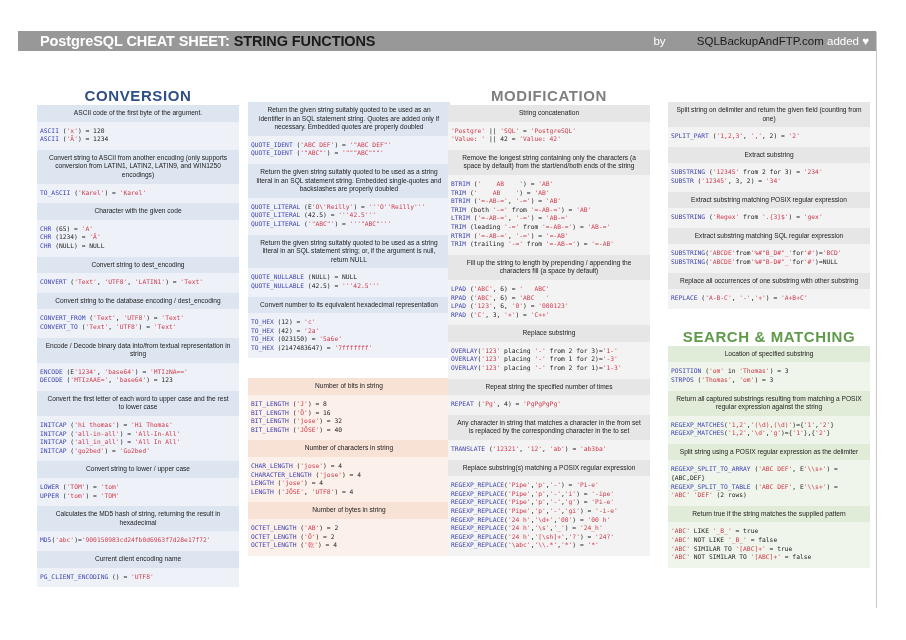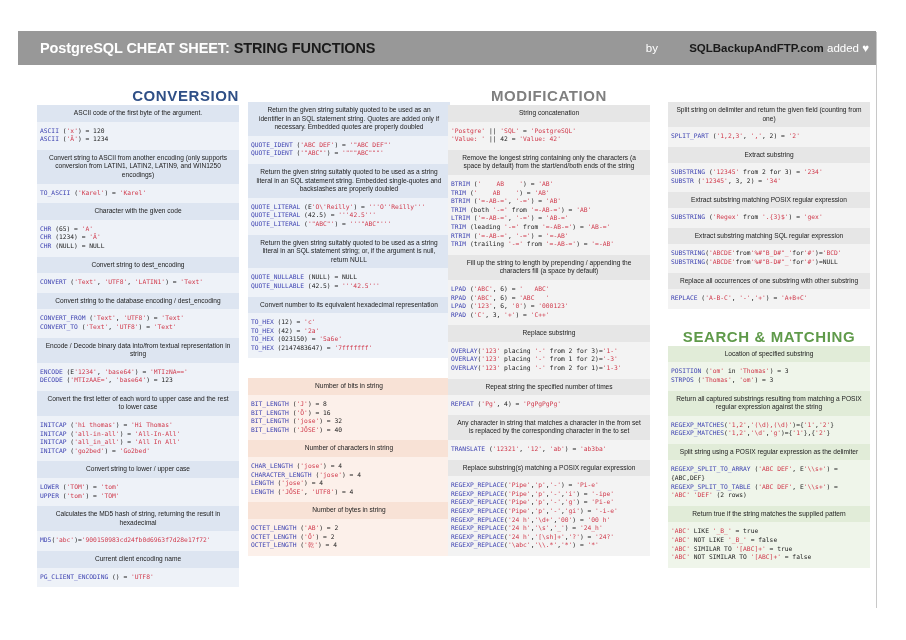--- a/index.html
+++ b/index.html
@@ -1,48 +1,48 @@
 <!DOCTYPE html>
 <html><head>
 <meta charset="utf-8">
 <style>
   * { box-sizing: border-box; margin: 0; padding: 0; }
   html, body { width: 906px; height: 640px; background: #ffffff; overflow: hidden; }
   body { position: relative; font-family: "Liberation Sans", sans-serif; }
   .page-edge { position: absolute; left: 876px; top: 32px; width: 1px; height: 576px; background: #c8c8c8; }
   .header {
-    position: absolute; left: 18px; top: 31px; width: 858px; height: 34px;
+    position: absolute; left: 18px; top: 31px; width: 858px; height: 20px;
     background: #989898; display: flex; align-items: center; justify-content: space-between;
     padding: 0 7px 0 22px;
   }
   .header .title { font-size: 14.5px; font-weight: bold; color: #ffffff; letter-spacing: -0.1px; }
   .header .title .dark { color: #1a1a1a; }
   .header .by { font-size: 11.5px; color: #ffffff; }
-  .header .by .brand { color: #1a1a1a; font-weight: bold; padding-left: 28px; }
+  .header .by .brand { color: #1a1a1a; font-weight: normal; padding-left: 28px; }
   .col { position: absolute; top: 86px; width: 202px; }
   .col1 { left: 37px; }
   .col2 { left: 248px; top: 102px; }
   .col3 { left: 448px; }
   .col4 { left: 668px; top: 102px; }
   .sec-title {
     text-align: center; font-weight: bold; font-size: 15px; letter-spacing: 0.6px;
     height: 19px; line-height: 19px;
   }
   .panel { padding-bottom: 4px; }
   .blk-desc {
     font-size: 6.6px; line-height: 8.6px; color: #222; text-align: center;
     padding: 4px 8px 4px 8px;
   }
   .blk-code {
     font-family: "DejaVu Sans Mono", monospace; font-size: 6.3px; line-height: 8.6px;
     color: #222; padding: 5px 3px 6px 3px; white-space: pre;
   }
   .blue .blk-desc { background: #dde5f1; }
   .blue .blk-code { background: #eef2f8; }
-  .blue .sec-title { color: #2f4f86; text-align: right; }
+  .blue .sec-title { color: #2f4f86; }
   .orange .blk-desc { background: #f8e2d6; }
   .orange .blk-code { background: #fcf0ea; }
   .orange .sec-title { color: #d87a2e; }
   .gray .blk-desc { background: #e6e6e6; }
   .gray .blk-code { background: #f3f3f3; }
   .gray .sec-title { color: #7f7f7f; }
   .green .blk-desc { background: #e1ecd8; }
   .green .blk-code { background: #eff5ea; }
   .green .sec-title { color: #5f9a4a; }
   .fn { color: #3a3fb0; }

